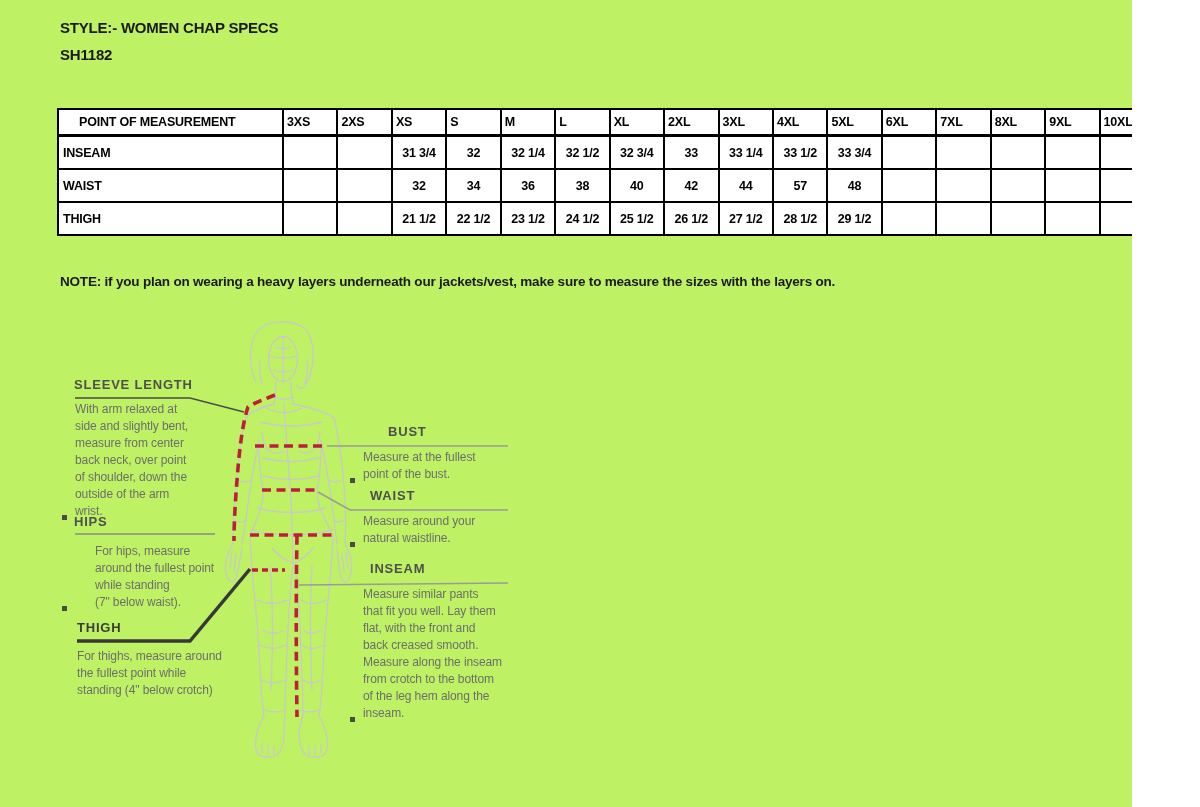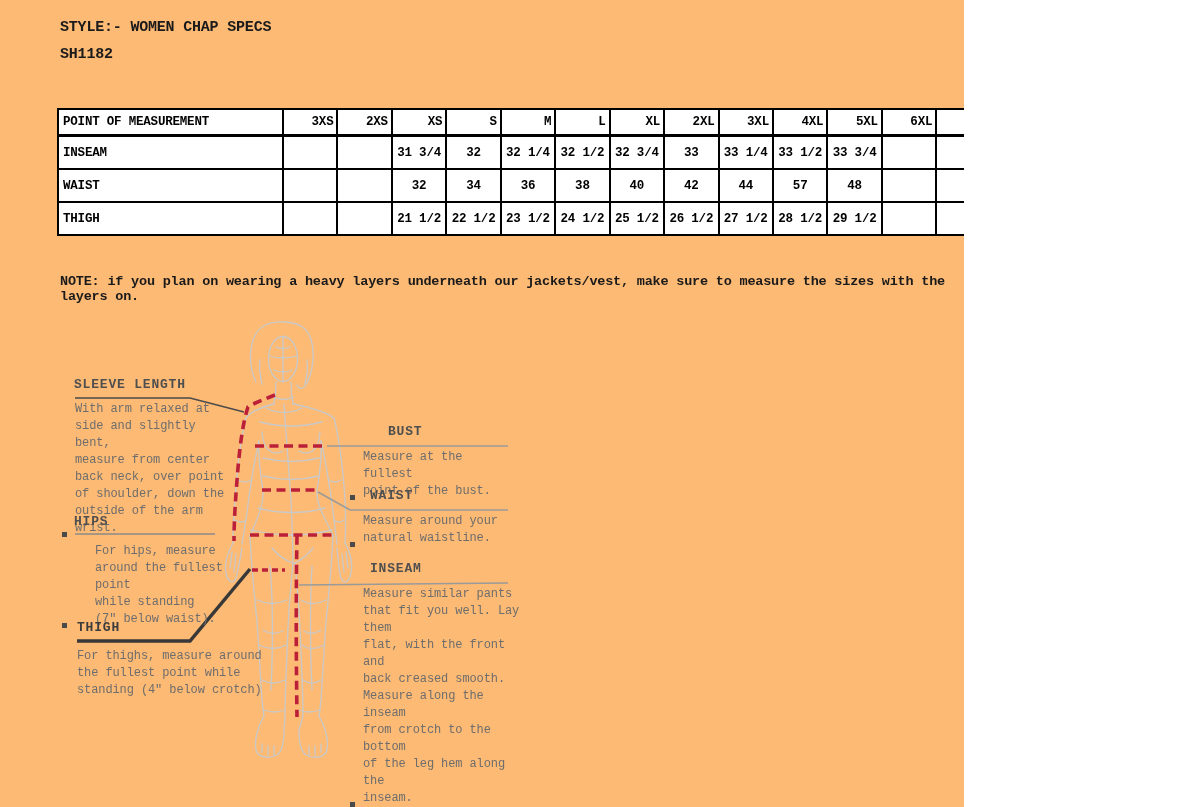--- a/index.html
+++ b/index.html
@@ -1,33 +1,33 @@
 <!DOCTYPE html>
 <html><head>
 <meta charset="utf-8">
 <style>
   html,body{margin:0;padding:0;background:#ffffff;}
   .page{
-    position:relative;width:964px;height:807px;background:#fdba74;overflow:hidden;
-    font-family:Liberation Mono, monospace;color:#1a1a1a;
+    position:relative;width:1132px;height:807px;background:#bef264;overflow:hidden;
+    font-family:Liberation Sans, sans-serif;color:#1a1a1a;
   }
   .title-line{position:absolute;left:60px;top:19px;font-size:15px;font-weight:700;letter-spacing:-0.2px;}
   .title-code{position:absolute;left:60px;top:46px;font-size:15px;font-weight:700;letter-spacing:-0.2px;}
 
   
   .spec-table{
     position:absolute;left:57px;top:108px;width:1098px;
     border-collapse:collapse;table-layout:fixed;
     font-size:12.5px;font-weight:700;letter-spacing:-0.2px;color:#000;
   }
   .spec-table th,.spec-table td{
     border:2px solid #000;padding:0 3px;background:#fff;overflow:hidden;white-space:nowrap;
   }
-  .spec-table thead th{height:24px;border-bottom:3px solid #000;text-align:right;}
-  .spec-table thead th.pom{text-align:left;padding-left:4px;}
+  .spec-table thead th{height:24px;border-bottom:3px solid #000;text-align:left;}
+  .spec-table thead th.pom{text-align:left;padding-left:20px;}
   .spec-table tbody td{height:31px;text-align:center;}
   .spec-table tbody td.rowlabel{text-align:left;padding-left:4px;}
 
   .note-line{position:absolute;left:60px;top:274px;font-size:13.5px;font-weight:700;letter-spacing:-0.2px;}
 
   
   .diagram-svg{position:absolute;left:0;top:300px;width:620px;height:507px;}
   .sec-title{
     position:absolute;font-size:13px;font-weight:700;letter-spacing:0.8px;
     color:#4f4f4f;white-space:nowrap;

